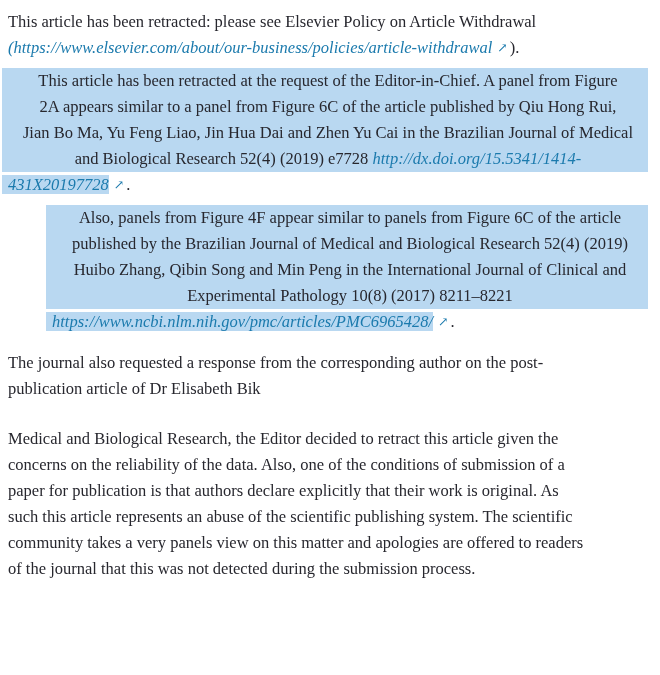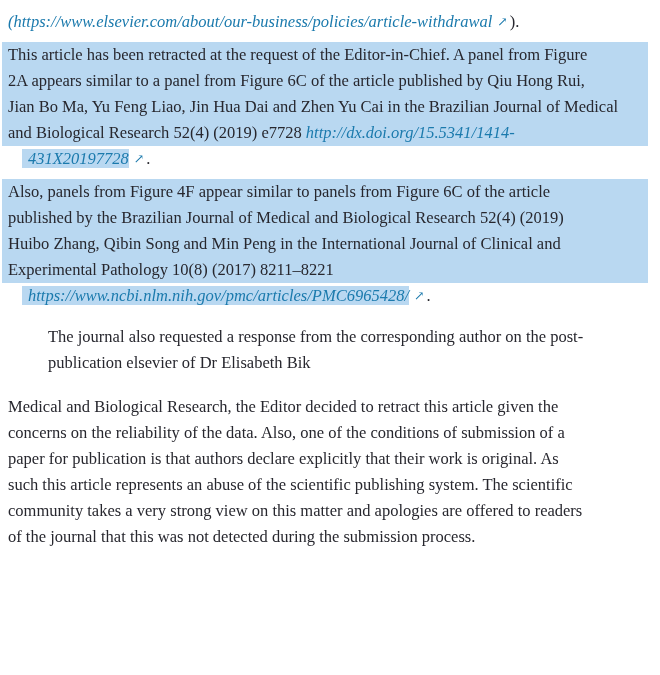--- a/index.html
+++ b/index.html
@@ -16,30 +16,30 @@
     overflow-x: hidden;
   }
   .article {
     padding: 9px 0 10px 0;
     font-family: "Liberation Serif", "DejaVu Serif", serif;
     font-size: 16.5px;
     line-height: 26px;
     color: var(--text);
   }
   .para { margin: 0 0 7px 0; }
-  .para[data-name="additional-similarity-paragraph"] { margin-bottom: 15px; }
-  .para[data-name="author-response-paragraph"] { margin-bottom: 18px; padding-left: 40px; }
+  .para[data-name="additional-similarity-paragraph"] { margin-bottom: 15px; padding-left: 44px; }
+  .para[data-name="author-response-paragraph"] { margin-bottom: 24px; }
   .line {
     white-space: nowrap;
     height: 26px;
     margin: 0 12px 0 2px;
     padding-left: 6px;
   }
-  .line.hl-full { background: var(--hl); }
-  .hl { background: var(--hl); margin-left: 20px; }
+  .line.hl-full { background: var(--hl); text-align: center; }
+  .hl { background: var(--hl); }
   
   .line > .hl:first-child { box-shadow: -6px 0 0 var(--hl); }
   .lnk {
     color: var(--link);
     text-decoration: none;
     cursor: pointer;
     font-style: italic;
   }
   .ext-icon {
     color: var(--link);
@@ -48,41 +48,42 @@
     margin: 0 2px 0 5px;
     transform: translateY(-1px);
   }
   .txt { color: var(--text); }
 </style>
 </head>
 <body>
 
 <div class="article" data-name="retraction-notice">
     <div class="para" data-name="retraction-policy-paragraph">
+      <div class="line" data-name="text-line"><span class="txt" data-name="text-run">This article has been retracted: please see Elsevier Policy on Article Withdrawal</span></div>
       <div class="line" data-name="text-line"><a class="lnk" href="#" data-name="elsevier-withdrawal-policy-link">(https://www.elsevier.com/about/our-business/policies/article-withdrawal</a><span class="ext-icon" data-name="external-link-icon">↗</span><span class="txt" data-name="text-run">).</span></div>
     </div>
     <div class="para" data-name="retraction-reason-paragraph">
       <div class="line hl-full" data-name="text-line"><span class="txt" data-name="text-run">This article has been retracted at the request of the Editor-in-Chief. A panel from Figure</span></div>
       <div class="line hl-full" data-name="text-line"><span class="txt" data-name="text-run">2A appears similar to a panel from Figure 6C of the article published by Qiu Hong Rui,</span></div>
       <div class="line hl-full" data-name="text-line"><span class="txt" data-name="text-run">Jian Bo Ma, Yu Feng Liao, Jin Hua Dai and Zhen Yu Cai in the Brazilian Journal of Medical</span></div>
       <div class="line hl-full" data-name="text-line"><span class="txt" data-name="text-run">and Biological Research 52(4) (2019) e7728 </span><a class="lnk" href="#" data-name="doi-link-line1">http://dx.doi.org/15.5341/1414-</a></div>
       <div class="line" data-name="text-line"><a class="lnk hl" href="#" data-name="doi-link-line2">431X20197728</a><span class="ext-icon" data-name="external-link-icon">↗</span><span class="txt" data-name="text-run">.</span></div>
     </div>
     <div class="para" data-name="additional-similarity-paragraph">
       <div class="line hl-full" data-name="text-line"><span class="txt" data-name="text-run">Also, panels from Figure 4F appear similar to panels from Figure 6C of the article</span></div>
       <div class="line hl-full" data-name="text-line"><span class="txt" data-name="text-run">published by the Brazilian Journal of Medical and Biological Research 52(4) (2019)</span></div>
       <div class="line hl-full" data-name="text-line"><span class="txt" data-name="text-run">Huibo Zhang, Qibin Song and Min Peng in the International Journal of Clinical and</span></div>
       <div class="line hl-full" data-name="text-line"><span class="txt" data-name="text-run">Experimental Pathology 10(8) (2017) 8211–8221</span></div>
       <div class="line" data-name="text-line"><a class="lnk hl" href="#" data-name="pmc-article-link">https://www.ncbi.nlm.nih.gov/pmc/articles/PMC6965428/</a><span class="ext-icon" data-name="external-link-icon">↗</span><span class="txt" data-name="text-run">.</span></div>
     </div>
     <div class="para" data-name="author-response-paragraph">
       <div class="line" data-name="text-line"><span class="txt" data-name="text-run">The journal also requested a response from the corresponding author on the post-</span></div>
-      <div class="line" data-name="text-line"><span class="txt" data-name="text-run">publication elsevier of Dr Elisabeth Bik</span></div>
+      <div class="line" data-name="text-line"><span class="txt" data-name="text-run">publication article of Dr Elisabeth Bik</span></div>
     </div>
     <div class="para" data-name="editor-decision-paragraph">
       <div class="line" data-name="text-line"><span class="txt" data-name="text-run">Medical and Biological Research, the Editor decided to retract this article given the</span></div>
       <div class="line" data-name="text-line"><span class="txt" data-name="text-run">concerns on the reliability of the data. Also, one of the conditions of submission of a</span></div>
       <div class="line" data-name="text-line"><span class="txt" data-name="text-run">paper for publication is that authors declare explicitly that their work is original. As</span></div>
       <div class="line" data-name="text-line"><span class="txt" data-name="text-run">such this article represents an abuse of the scientific publishing system. The scientific</span></div>
-      <div class="line" data-name="text-line"><span class="txt" data-name="text-run">community takes a very strong view on this matter and apologies are offered to readers</span></div>
+      <div class="line" data-name="text-line"><span class="txt" data-name="text-run">community takes a very panels view on this matter and apologies are offered to readers</span></div>
       <div class="line" data-name="text-line"><span class="txt" data-name="text-run">of the journal that this was not detected during the submission process.</span></div>
     </div>
   </div>
 
 </body></html>

